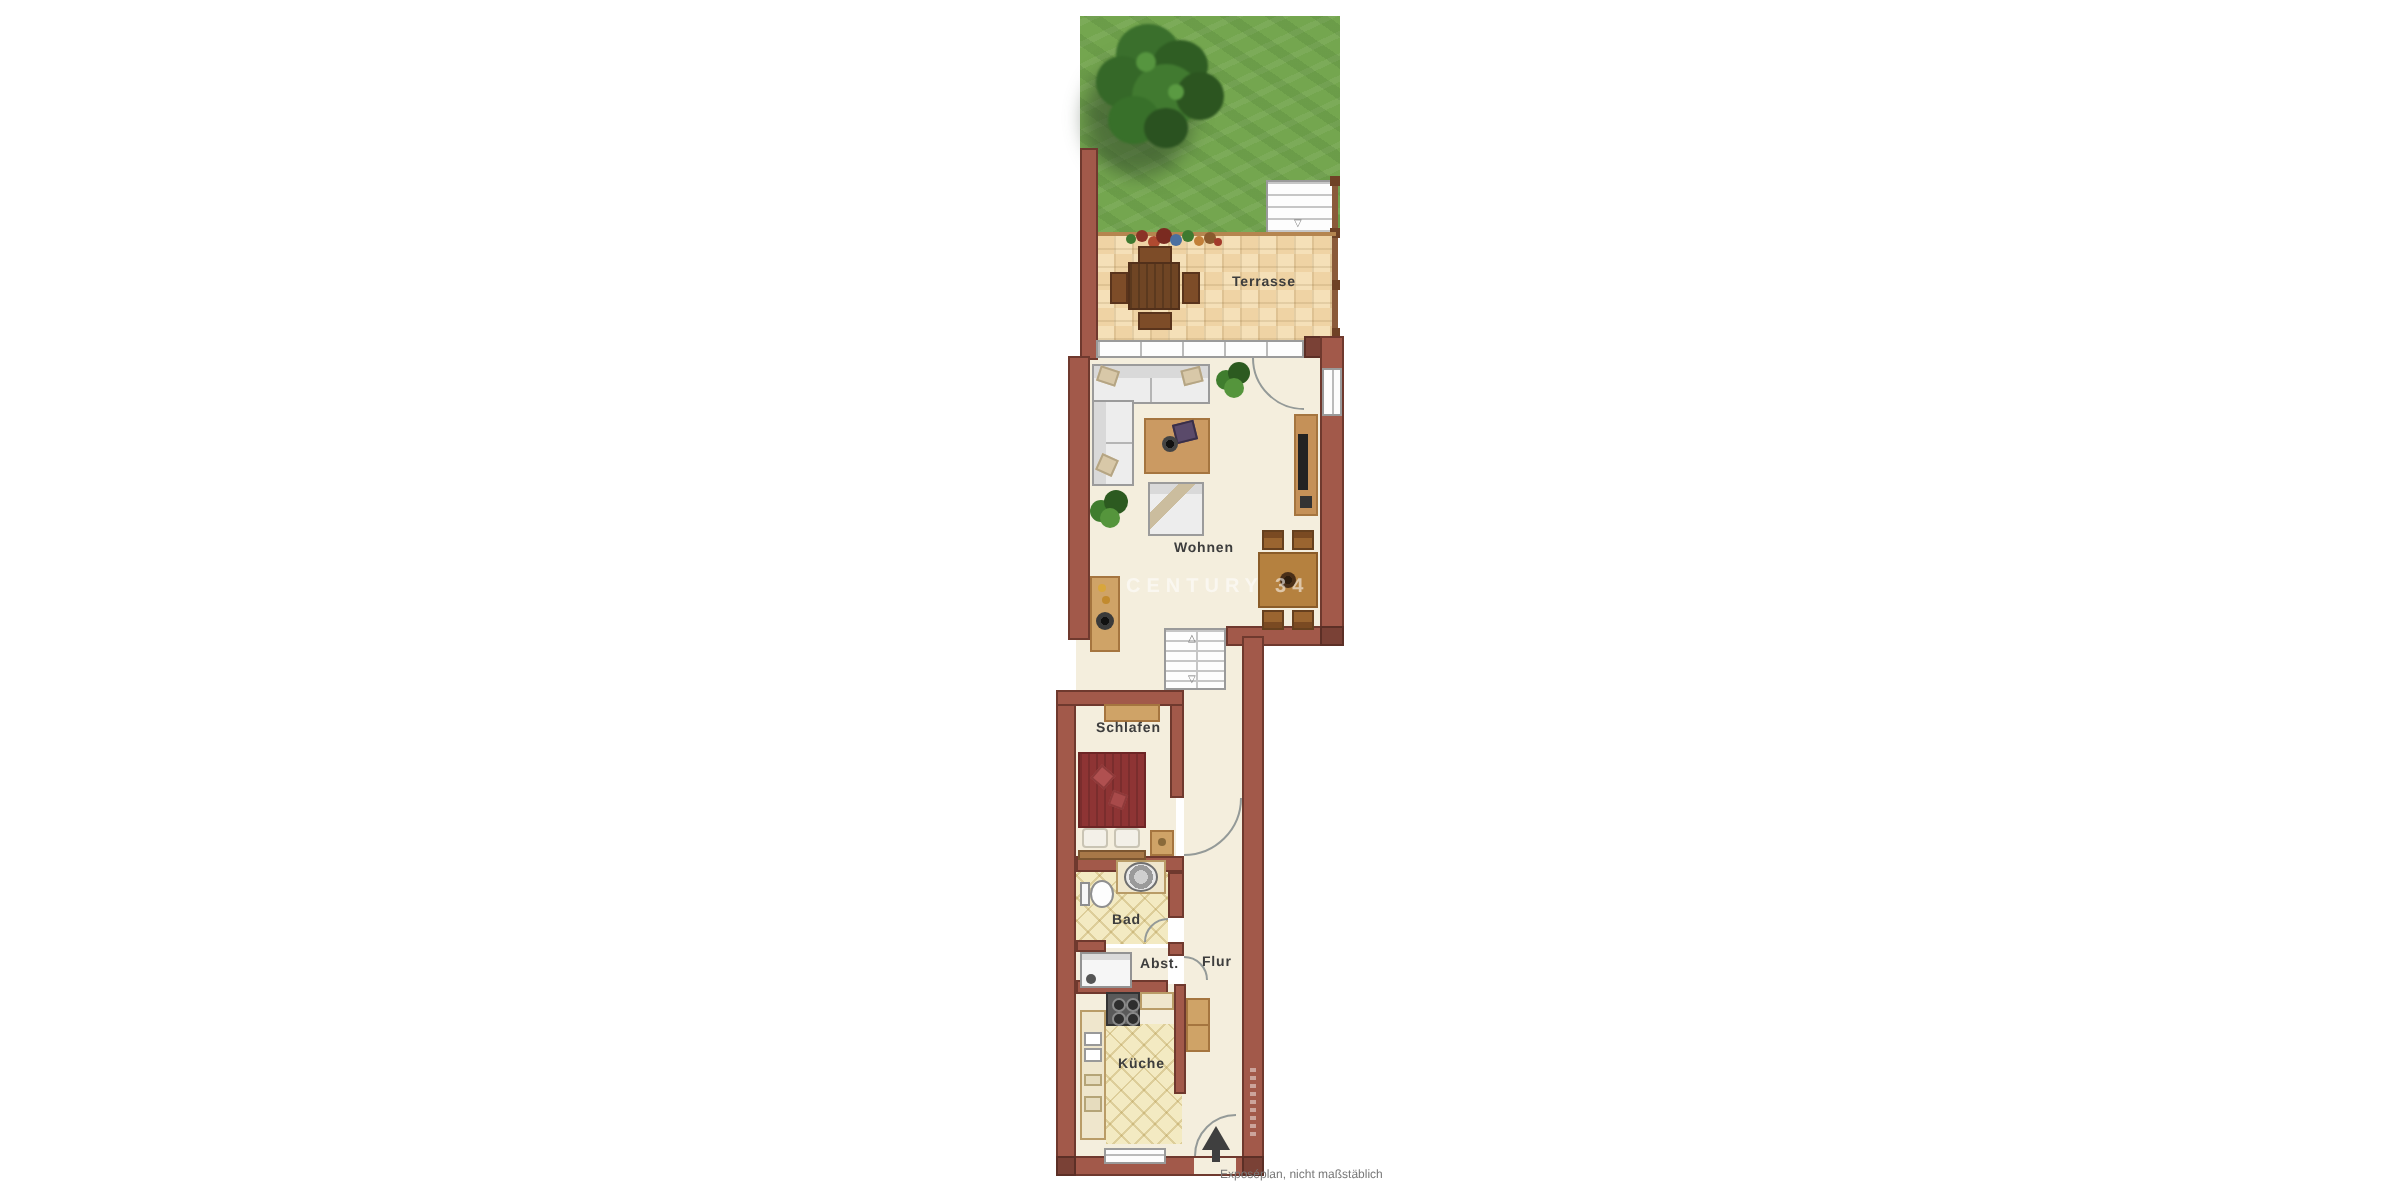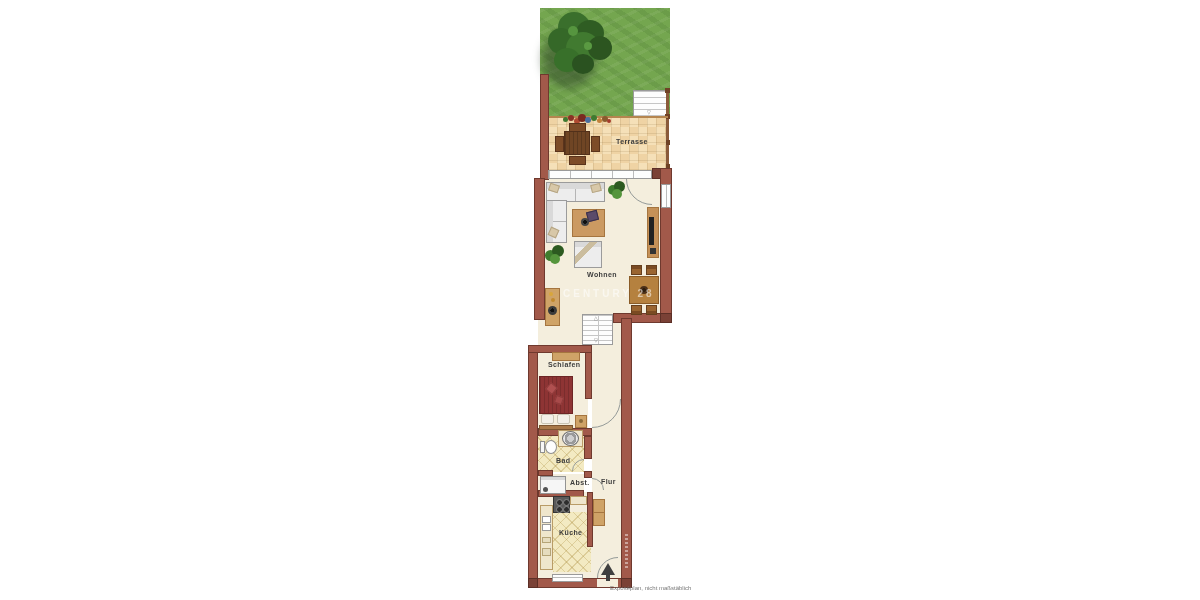--- a/index.html
+++ b/index.html
@@ -180,21 +180,21 @@
   <div class="abs dchair" style="left:631px;top:305px;width:11px;height:10px;transform:rotate(180deg);"></div>
   <div class="abs dchair" style="left:646px;top:305px;width:11px;height:10px;transform:rotate(180deg);"></div>
   <div class="abs" style="left:629px;top:276px;width:30px;height:28px;background:#b5813f;border:1px solid #8a5c28;"></div>
   <div class="abs dot" style="left:640px;top:286px;width:8px;height:8px;background:radial-gradient(circle,#2e1d0e 0 2px,#4a2f18 2px 4px);"></div>
 
   <div class="abs wood" style="left:545px;top:288px;width:15px;height:38px;"></div>
   <div class="abs dot" style="left:549px;top:292px;width:4px;height:4px;background:#d8a63c;"></div>
   <div class="abs dot" style="left:551px;top:298px;width:4px;height:4px;background:#c28a2e;"></div>
   <div class="abs dot" style="left:548px;top:306px;width:9px;height:9px;background:radial-gradient(circle,#111 0 2px,#3a3a3a 2px 4.5px);"></div>
   <span class="lbl" style="left:587px;top:271px;">Wohnen</span>
-  <span style="position:absolute;left:563px;top:288px;font-size:10px;font-weight:700;color:rgba(255,255,255,.55);letter-spacing:3px;white-space:nowrap;">CENTURY 28</span>
+  <span style="position:absolute;left:563px;top:288px;font-size:10px;font-weight:700;color:rgba(255,255,255,.55);letter-spacing:3px;white-space:nowrap;">CENTURY 34</span>
 
   <div class="abs wood" style="left:552px;top:352px;width:28px;height:9px;"></div>
   <span class="lbl" style="left:548px;top:361px;">Schlafen</span>
   <div class="abs" style="left:539px;top:376px;width:34px;height:54px;">
     <div class="abs" style="left:0;top:0;width:34px;height:38px;background:#8e3434;border:1px solid #6d2525;
          background-image:repeating-linear-gradient(90deg,rgba(0,0,0,.14) 0 1px,transparent 1px 4px);"></div>
     <div class="abs" style="left:8px;top:8px;width:9px;height:9px;background:#b05050;border:1px solid #8e3a3a;transform:rotate(40deg);"></div>
     <div class="abs" style="left:16px;top:20px;width:8px;height:8px;background:#a84a4a;border:1px solid #8e3a3a;transform:rotate(20deg);"></div>
     <div class="abs" style="left:2px;top:38px;width:13px;height:10px;background:#f3f0e8;border:1px solid #c9c4b4;border-radius:2px;"></div>
     <div class="abs" style="left:18px;top:38px;width:13px;height:10px;background:#f3f0e8;border:1px solid #c9c4b4;border-radius:2px;"></div>

